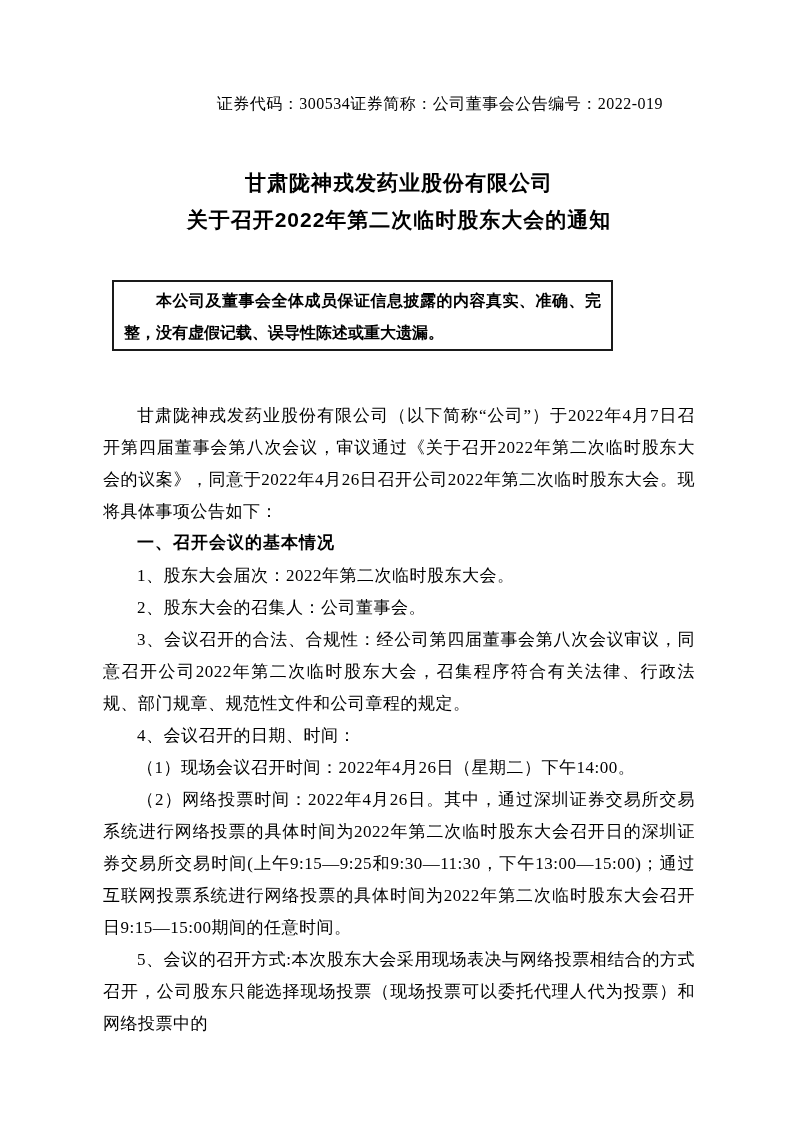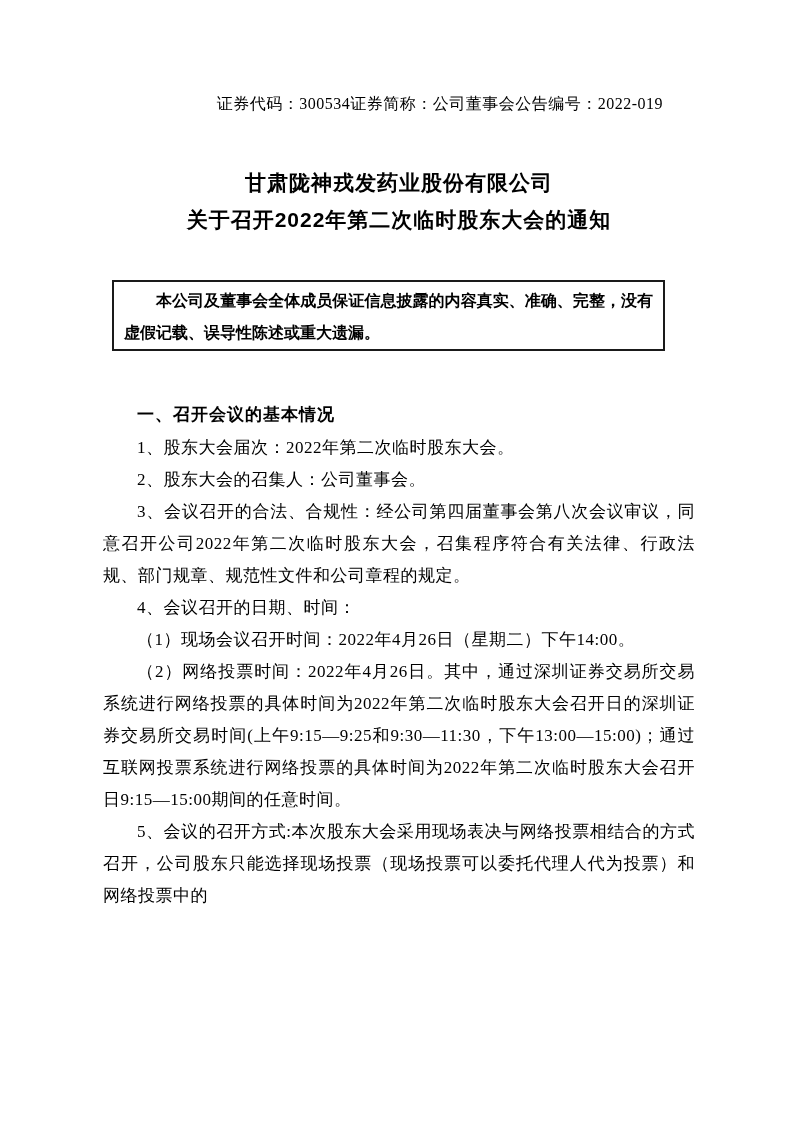--- a/index.html
+++ b/index.html
@@ -40,21 +40,21 @@
     letter-spacing: 1px;
     color: #000000;
     font-family: "Liberation Sans", "DejaVu Sans", sans-serif;
   }
   .doc-title.line1 { top: 169px; }
   .doc-title.line2 { top: 206px; }
   .disclaimer-box {
     position: absolute;
     top: 280px;
     left: 112px;
-    width: 553px;
+    width: 501px;
     height: 71px;
     box-sizing: border-box;
     border: 2px solid #1a1a1a;
     padding: 3px 10px 0 10px;
   }
   .disclaimer-box p {
     margin: 0;
     font-family: "Liberation Sans", "DejaVu Sans", sans-serif;
     font-weight: bold;
     font-size: 16px;
@@ -97,20 +97,21 @@
   </div>
 
   <h1 class="doc-title line1">甘肃陇神戎发药业股份有限公司</h1>
   <h1 class="doc-title line2">关于召开2022年第二次临时股东大会的通知</h1>
 
   <div class="disclaimer-box">
     <p>本公司及董事会全体成员保证信息披露的内容真实、准确、完整，没有虚假记载、误导性陈述或重大遗漏。</p>
   </div>
 
   <div class="doc-body">
+    <p>甘肃陇神戎发药业股份有限公司（以下简称“公司”）于2022年4月7日召开第四届董事会第八次会议，审议通过《关于召开2022年第二次临时股东大会的议案》，同意于2022年4月26日召开公司2022年第二次临时股东大会。现将具体事项公告如下：</p>
     <p class="heading">一、召开会议的基本情况</p>
     <p>1、股东大会届次：2022年第二次临时股东大会。</p>
     <p>2、股东大会的召集人：公司董事会。</p>
     <p>3、会议召开的合法、合规性：经公司第四届董事会第八次会议审议，同意召开公司2022年第二次临时股东大会，召集程序符合有关法律、行政法规、部门规章、规范性文件和公司章程的规定。</p>
     <p>4、会议召开的日期、时间：</p>
     <p>（1）现场会议召开时间：2022年4月26日（星期二）下午14:00。</p>
     <p>（2）网络投票时间：2022年4月26日。其中，通过深圳证券交易所交易系统进行网络投票的具体时间为2022年第二次临时股东大会召开日的深圳证券交易所交易时间(上午9:15—9:25和9:30—11:30，下午13:00—15:00)；通过互联网投票系统进行网络投票的具体时间为2022年第二次临时股东大会召开日9:15—15:00期间的任意时间。</p>
     <p>5、会议的召开方式:本次股东大会采用现场表决与网络投票相结合的方式召开，公司股东只能选择现场投票（现场投票可以委托代理人代为投票）和网络投票中的</p>
   </div>
 

